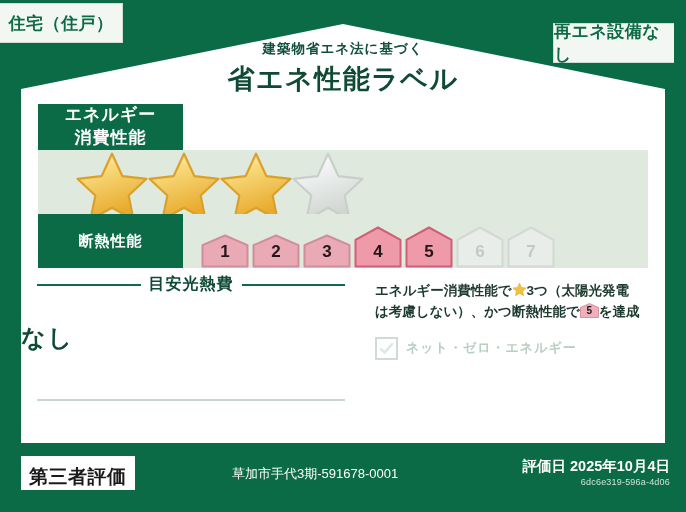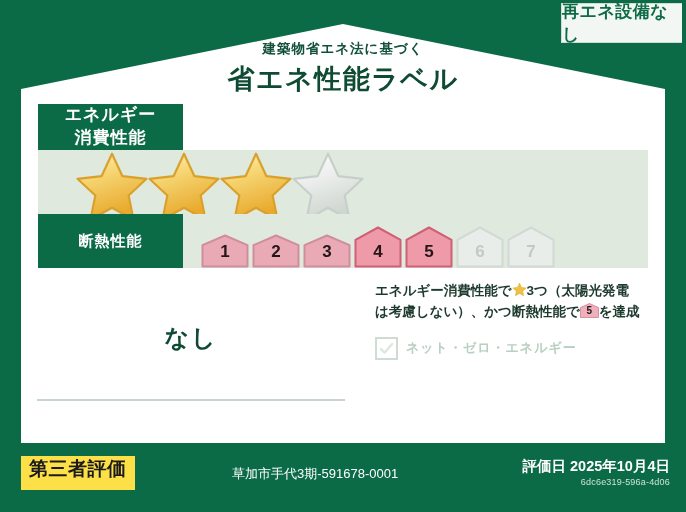--- a/index.html
+++ b/index.html
@@ -13,21 +13,21 @@
 
   
   .corner-badge{
     position:absolute;top:3px;background:#f2f7f4;
     border:1px solid #cfdcd4;
     color:#0f6b46;font-weight:bold;font-size:17px;
     display:flex;align-items:center;justify-content:center;
     letter-spacing:.5px;
   }
   #badge-left{left:0px;width:122px;height:38px;border-left:none;border-top-left-radius:0;}
-  #badge-right{right:4px;width:120px;height:38px;border-right:none;}
+  #badge-right{right:12px;width:120px;height:38px;border-right:none;margin-top:20px;}
 
   
   #house-card{
     position:absolute;left:21px;top:24px;width:644px;height:419px;
     background:#ffffff;
     clip-path:polygon(0% 15.5%, 50% 0%, 100% 15.5%, 100% 100%, 0% 100%);
   }
   #house-inner{
     position:absolute;left:0;top:0;width:644px;height:419px;
   }
@@ -71,21 +71,21 @@
   .house.off .hnum{color:#c3c9c6;}
 
   
   #lower{position:absolute;left:0;top:250px;width:644px;height:169px;display:flex;}
   #cost-col{width:340px;position:relative;}
   #zeh-col{flex:1;position:relative;padding-left:14px;}
 
   #cost-head{position:absolute;top:0px;left:16px;width:308px;display:flex;align-items:center;}
   #cost-head .hr{flex:1;height:2px;background:#0f6b46;}
   #cost-head .ht{padding:0 8px;color:#0f4a33;font-weight:bold;font-size:16px;letter-spacing:1px;white-space:nowrap;}
-  #cost-value{position:absolute;top:48px;left:0;width:340px;text-align:center;
+  #cost-value{position:absolute;top:48px;left:0;width:340px;text-align:left;
     color:#0f4a33;font-size:24px;font-weight:bold;letter-spacing:2px;}
   #cost-rule{position:absolute;top:125px;left:16px;width:308px;height:2px;background:#c9d6ce;}
 
   #zeh-line{display:flex;align-items:center;gap:8px;margin-top:-2px;}
   .chk{
     width:19px;height:19px;border:2px solid #d93b3b;background:#fff;
     display:flex;align-items:center;justify-content:center;flex:0 0 auto;
   }
   .chk svg{width:15px;height:15px;}
   .chk.off{border:2px solid #cfdcd4;}
@@ -99,34 +99,35 @@
   .inline-house b{
     position:absolute;left:0;right:0;top:1px;text-align:center;
     font-size:10px;color:#241518;line-height:14px;
   }
   #nze-line{display:flex;align-items:center;gap:8px;margin-top:14px;}
   #nze-title{font-size:13px;font-weight:bold;color:#b9cfc2;letter-spacing:1px;}
 
   
   #footer{position:absolute;left:0;bottom:0;width:686px;height:69px;background:#0a6b46;}
   #bels-box{
-    position:absolute;left:21px;top:13px;height:34px;background:#fde047;
-    display:flex;align-items:flex-start;padding:0 8px;gap:8px;
+    position:absolute;left:21px;top:13px;height:34px;background:#ffffff;
+    display:flex;align-items:flex-end;padding:0 8px;gap:8px;
   }
   #bels-jp{color:#1a1a1a;font-weight:bold;font-size:19px;letter-spacing:.5px;}
   #bels-en{color:#1f8a4c;font-weight:bold;font-size:24px;letter-spacing:-.5px;font-style:italic;}
   #bels-id{position:absolute;left:232px;top:22px;color:#ffffff;font-size:13px;}
   #eval-date{position:absolute;right:16px;top:14px;color:#ffffff;font-size:14.5px;font-weight:bold;text-align:right;}
   #eval-hash{position:absolute;right:16px;top:34px;color:#cfe3d8;font-size:9px;text-align:right;letter-spacing:.2px;}
 </style>
 </head>
 <body>
 
 <div id="label-root">
 
+  <div id="badge-left" class="corner-badge">住宅（住戸）</div>
   <div id="badge-right" class="corner-badge">再エネ設備なし</div>
 
   <div id="house-card">
     <div id="house-inner">
 
       <div id="title-block">
         <div id="title-sub">建築物省エネ法に基づく</div>
         <div id="title-main">省エネ性能ラベル</div>
       </div>
 
@@ -237,20 +238,25 @@
                 </svg>
                 <span class="hnum">7</span>
               </div>
             </div>
         </div>
       </div>
 
       <div id="lower">
 
         <div id="cost-col">
+          <div id="cost-head">
+            <span class="hr"></span>
+            <span class="ht">目安光熱費</span>
+            <span class="hr"></span>
+          </div>
           <div id="cost-value">なし</div>
           <div id="cost-rule"></div>
         </div>
 
         <div id="zeh-col">
 
           <div id="zeh-desc">
             <span>エネルギー消費性能で</span><span class="inline-star">
               <svg viewBox="0 0 24 24" aria-hidden="true">
                   <polygon points="12,1.6 15.2,8.6 22.6,9.5 17.1,14.6 18.6,22 12,18.3 5.4,22 6.9,14.6 1.4,9.5 8.8,8.6" fill="#f0c040" stroke="#d8a72e" stroke-width="0.8"></polygon>

